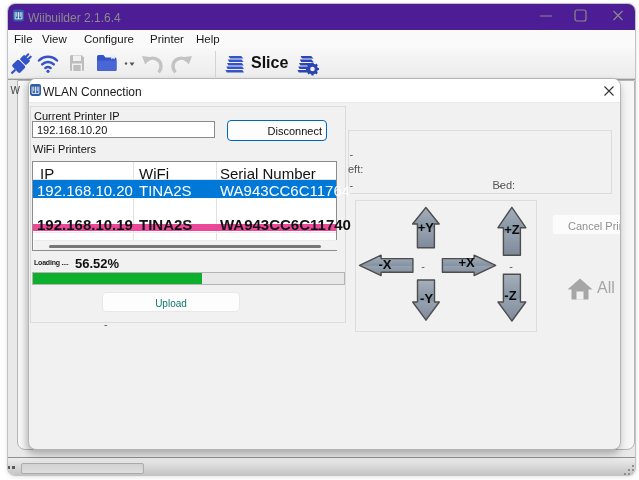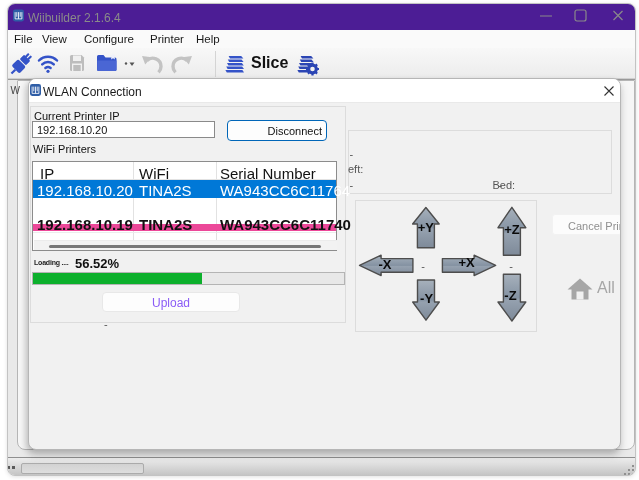--- a/index.html
+++ b/index.html
@@ -56,21 +56,21 @@
 #r2{top:51px;border-bottom:7px solid #ec4899;font-weight:bold;}
 #r3{top:53.5px;height:17px;border-bottom:1px solid #ececec;}
 .trow span{top:2.5px;}
 #hsb{left:1px;top:78px;width:303px;height:10px;background:#f2f2f2;border-top:1px solid #ebebeb;}
 #hsbthumb{left:15px;top:4px;width:272px;height:3px;background:#777;border-radius:2px;}
 
 #prog{left:3px;top:193px;width:313px;height:13px;background:#e8e8e8;border:1px solid #b4b4b4;}
 #progfill{left:0;top:0;width:169px;height:11px;background:#0cb02c;}
 #upbtn{left:73px;top:213px;width:138px;height:20px;background:#fdfdfd;
   border:1px solid #e8e8e8;border-radius:4px;text-align:center;}
-#upbtn span{position:static;font-size:12px;color:#8b5cf6;line-height:18px;}
+#upbtn span{position:static;font-size:10px;color:#0f766e;line-height:18px;}
 .dash{font-size:11px;color:#555;}
 .glbl{font-size:11px;color:#555;}
 #cancelbtn{left:523px;top:135px;width:70px;height:21px;background:#fcfcfc;
   border:1px solid #f2f2f2;border-radius:3px;overflow:hidden;}
 #cancelbtn span{left:15px;top:5px;font-size:11px;color:#8f8f8f;white-space:nowrap;}
 #alltxt{left:568px;top:200px;font-size:16px;color:#a6a6a6;}
 </style>
 </head>
 <body>
 <div id="s">

